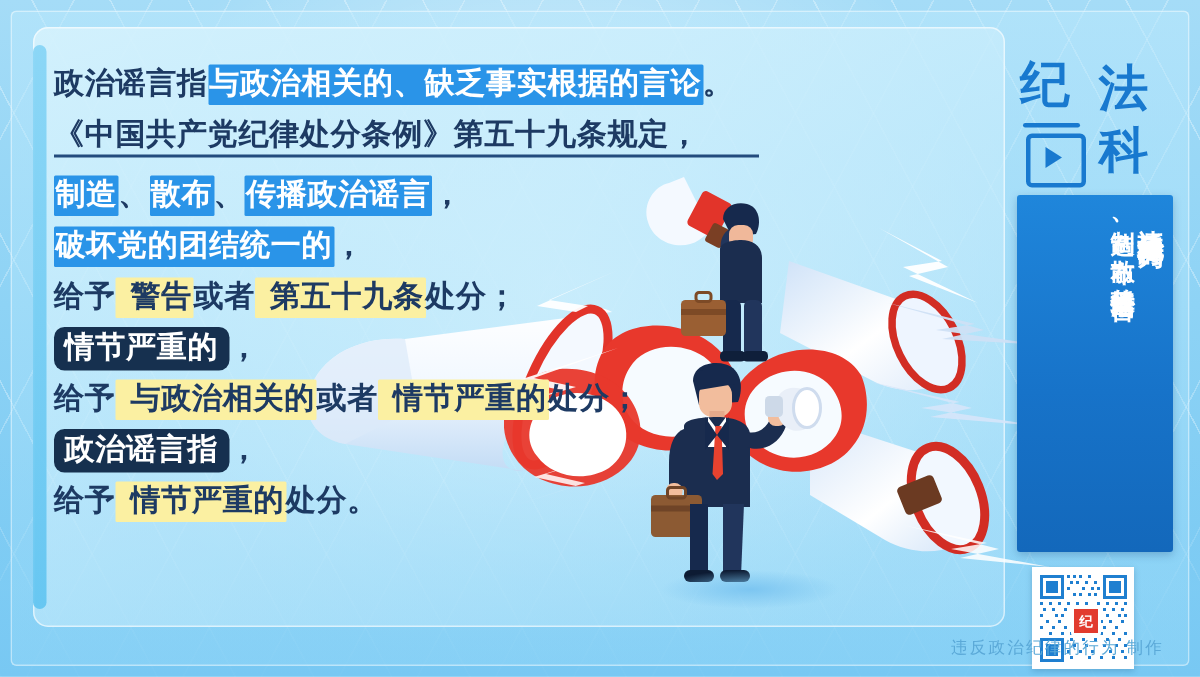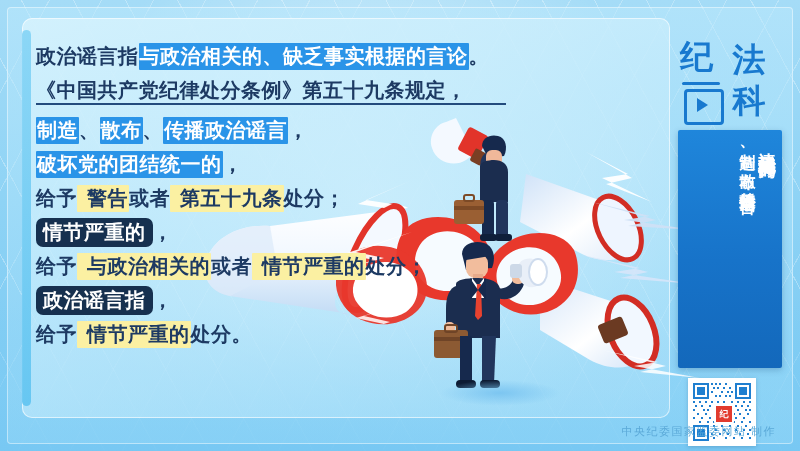--- a/index.html
+++ b/index.html
@@ -487,14 +487,14 @@
             <rect x="42" y="56" width="2" height="2"></rect>
               <rect x="50" y="56" width="2" height="2"></rect>
             <rect x="58" y="56" width="2" height="2"></rect>
           </g>
         </svg>
         <div class="qr-logo">纪</div>
       </div>
     </div>
   </div>
 
-  <div class="footer">中央纪委国家监委网站 制作</div>
+  <div class="footer">违反政治纪律的行为 制作</div>
 </div>
 
 </body></html>

